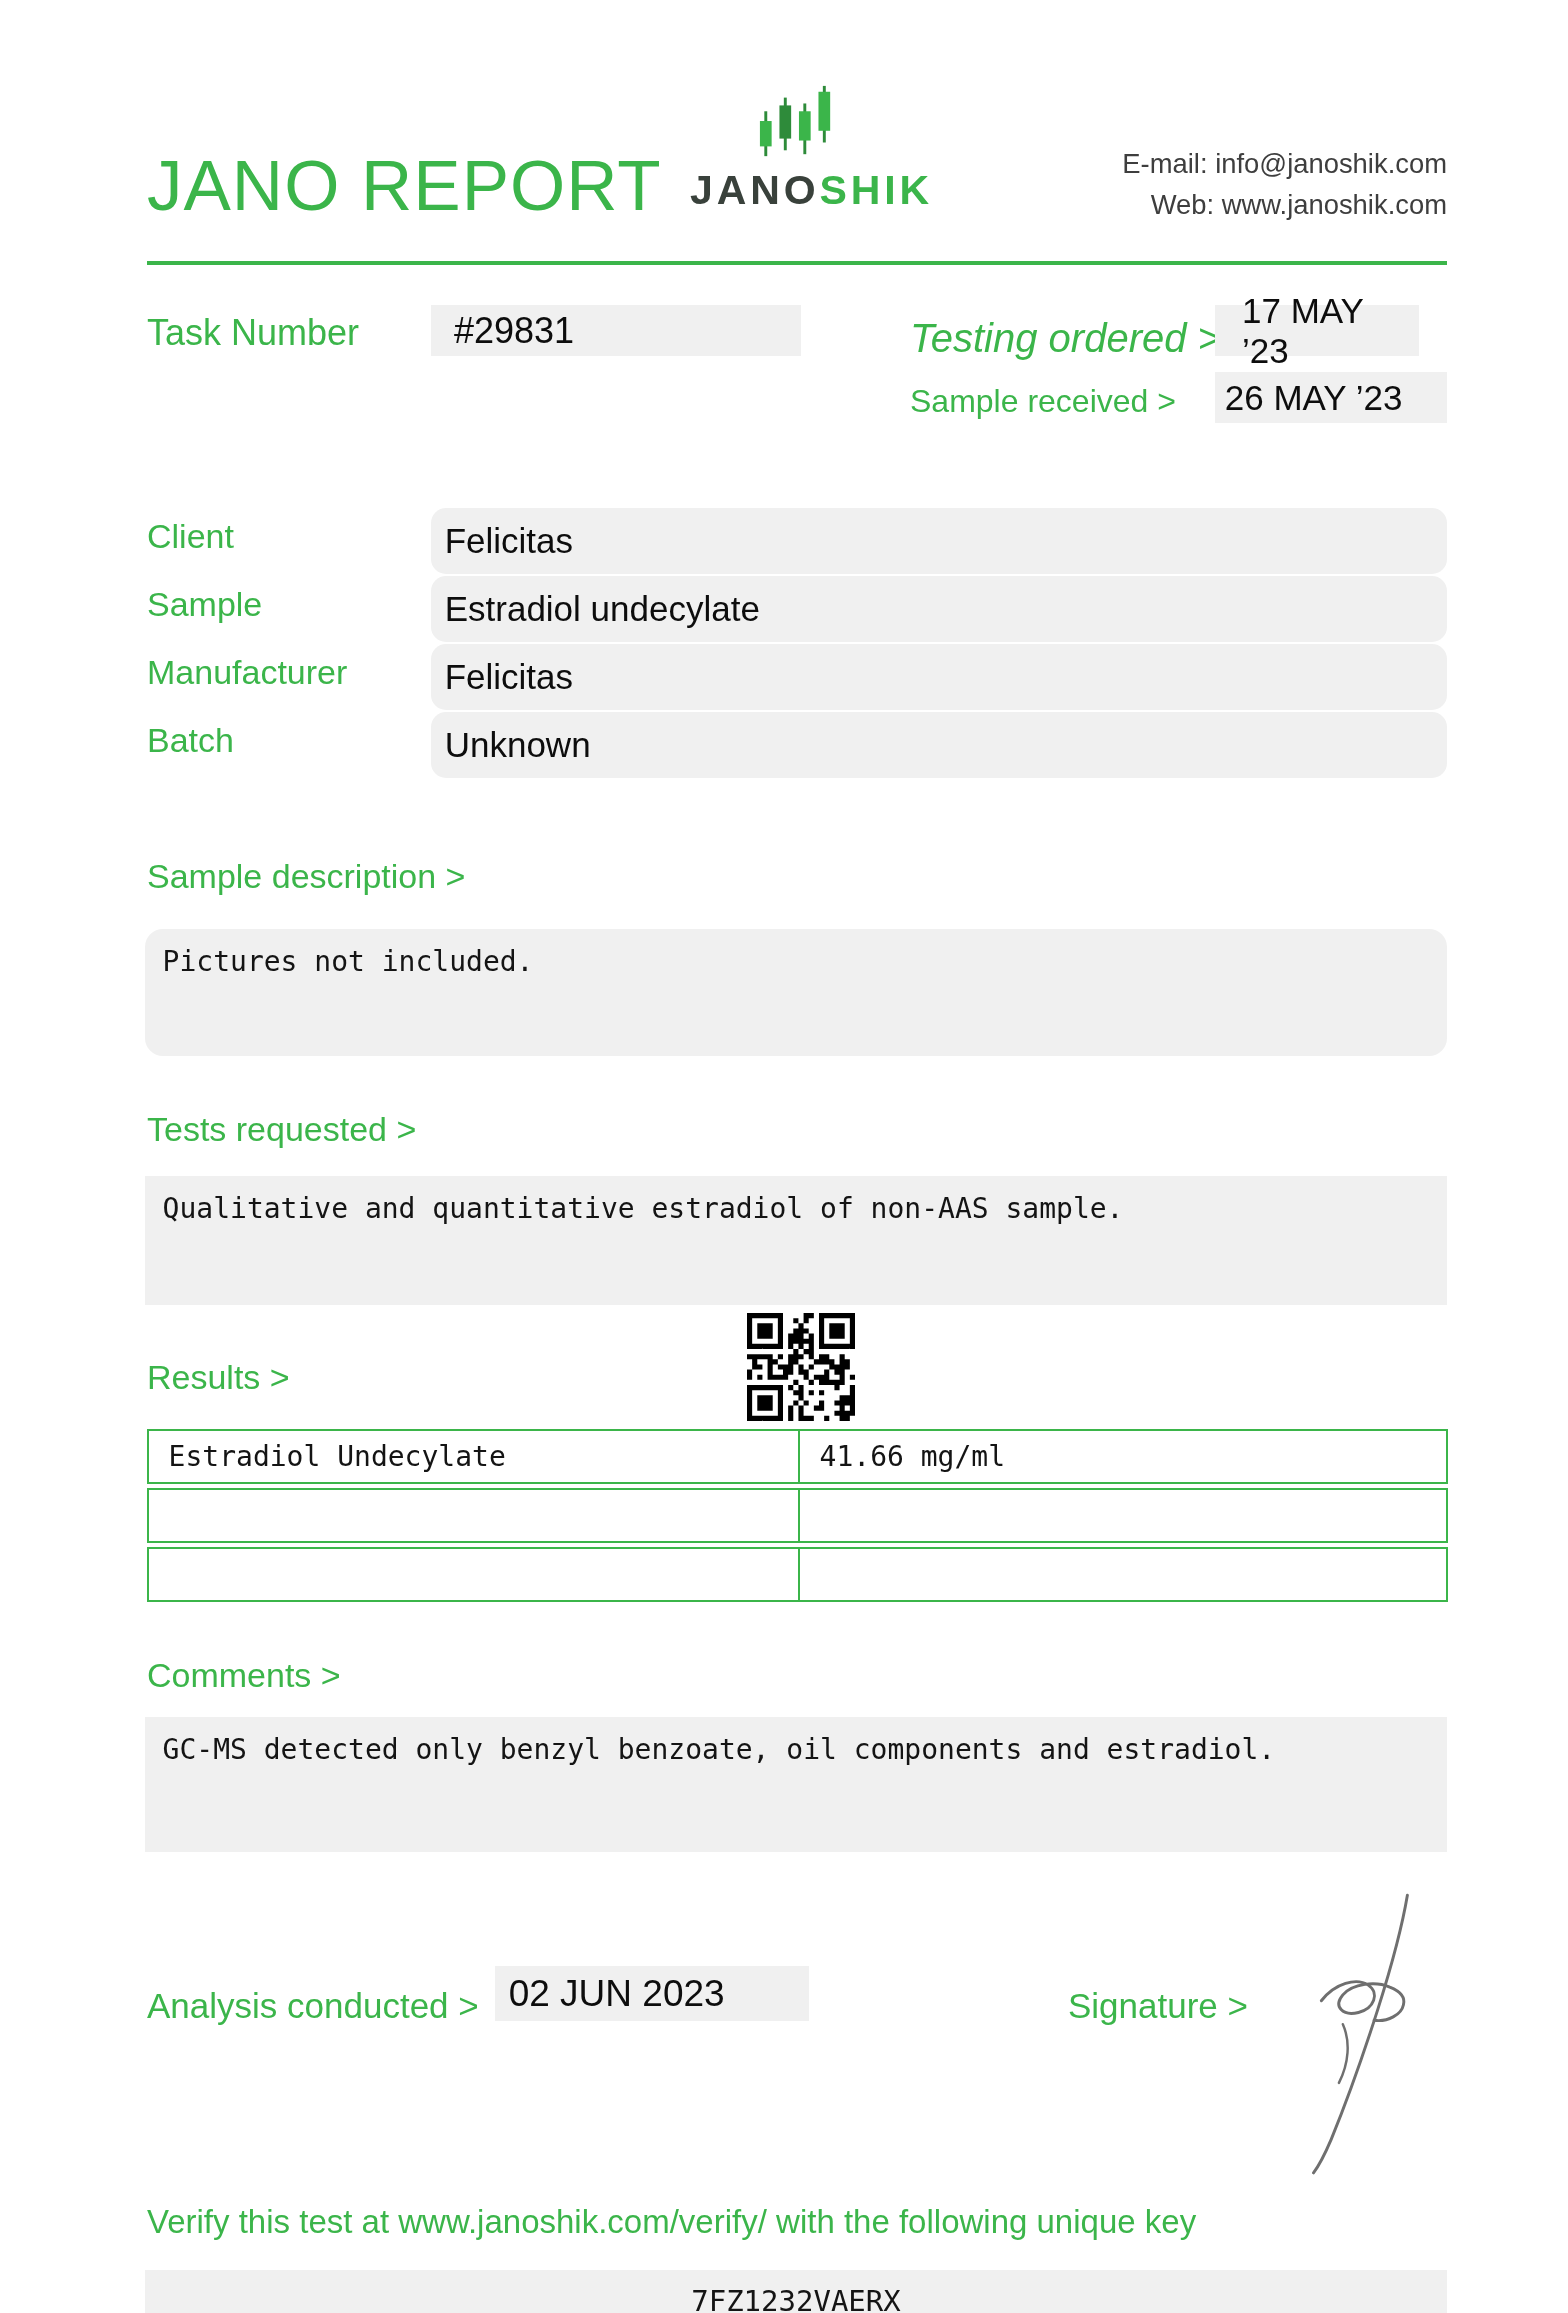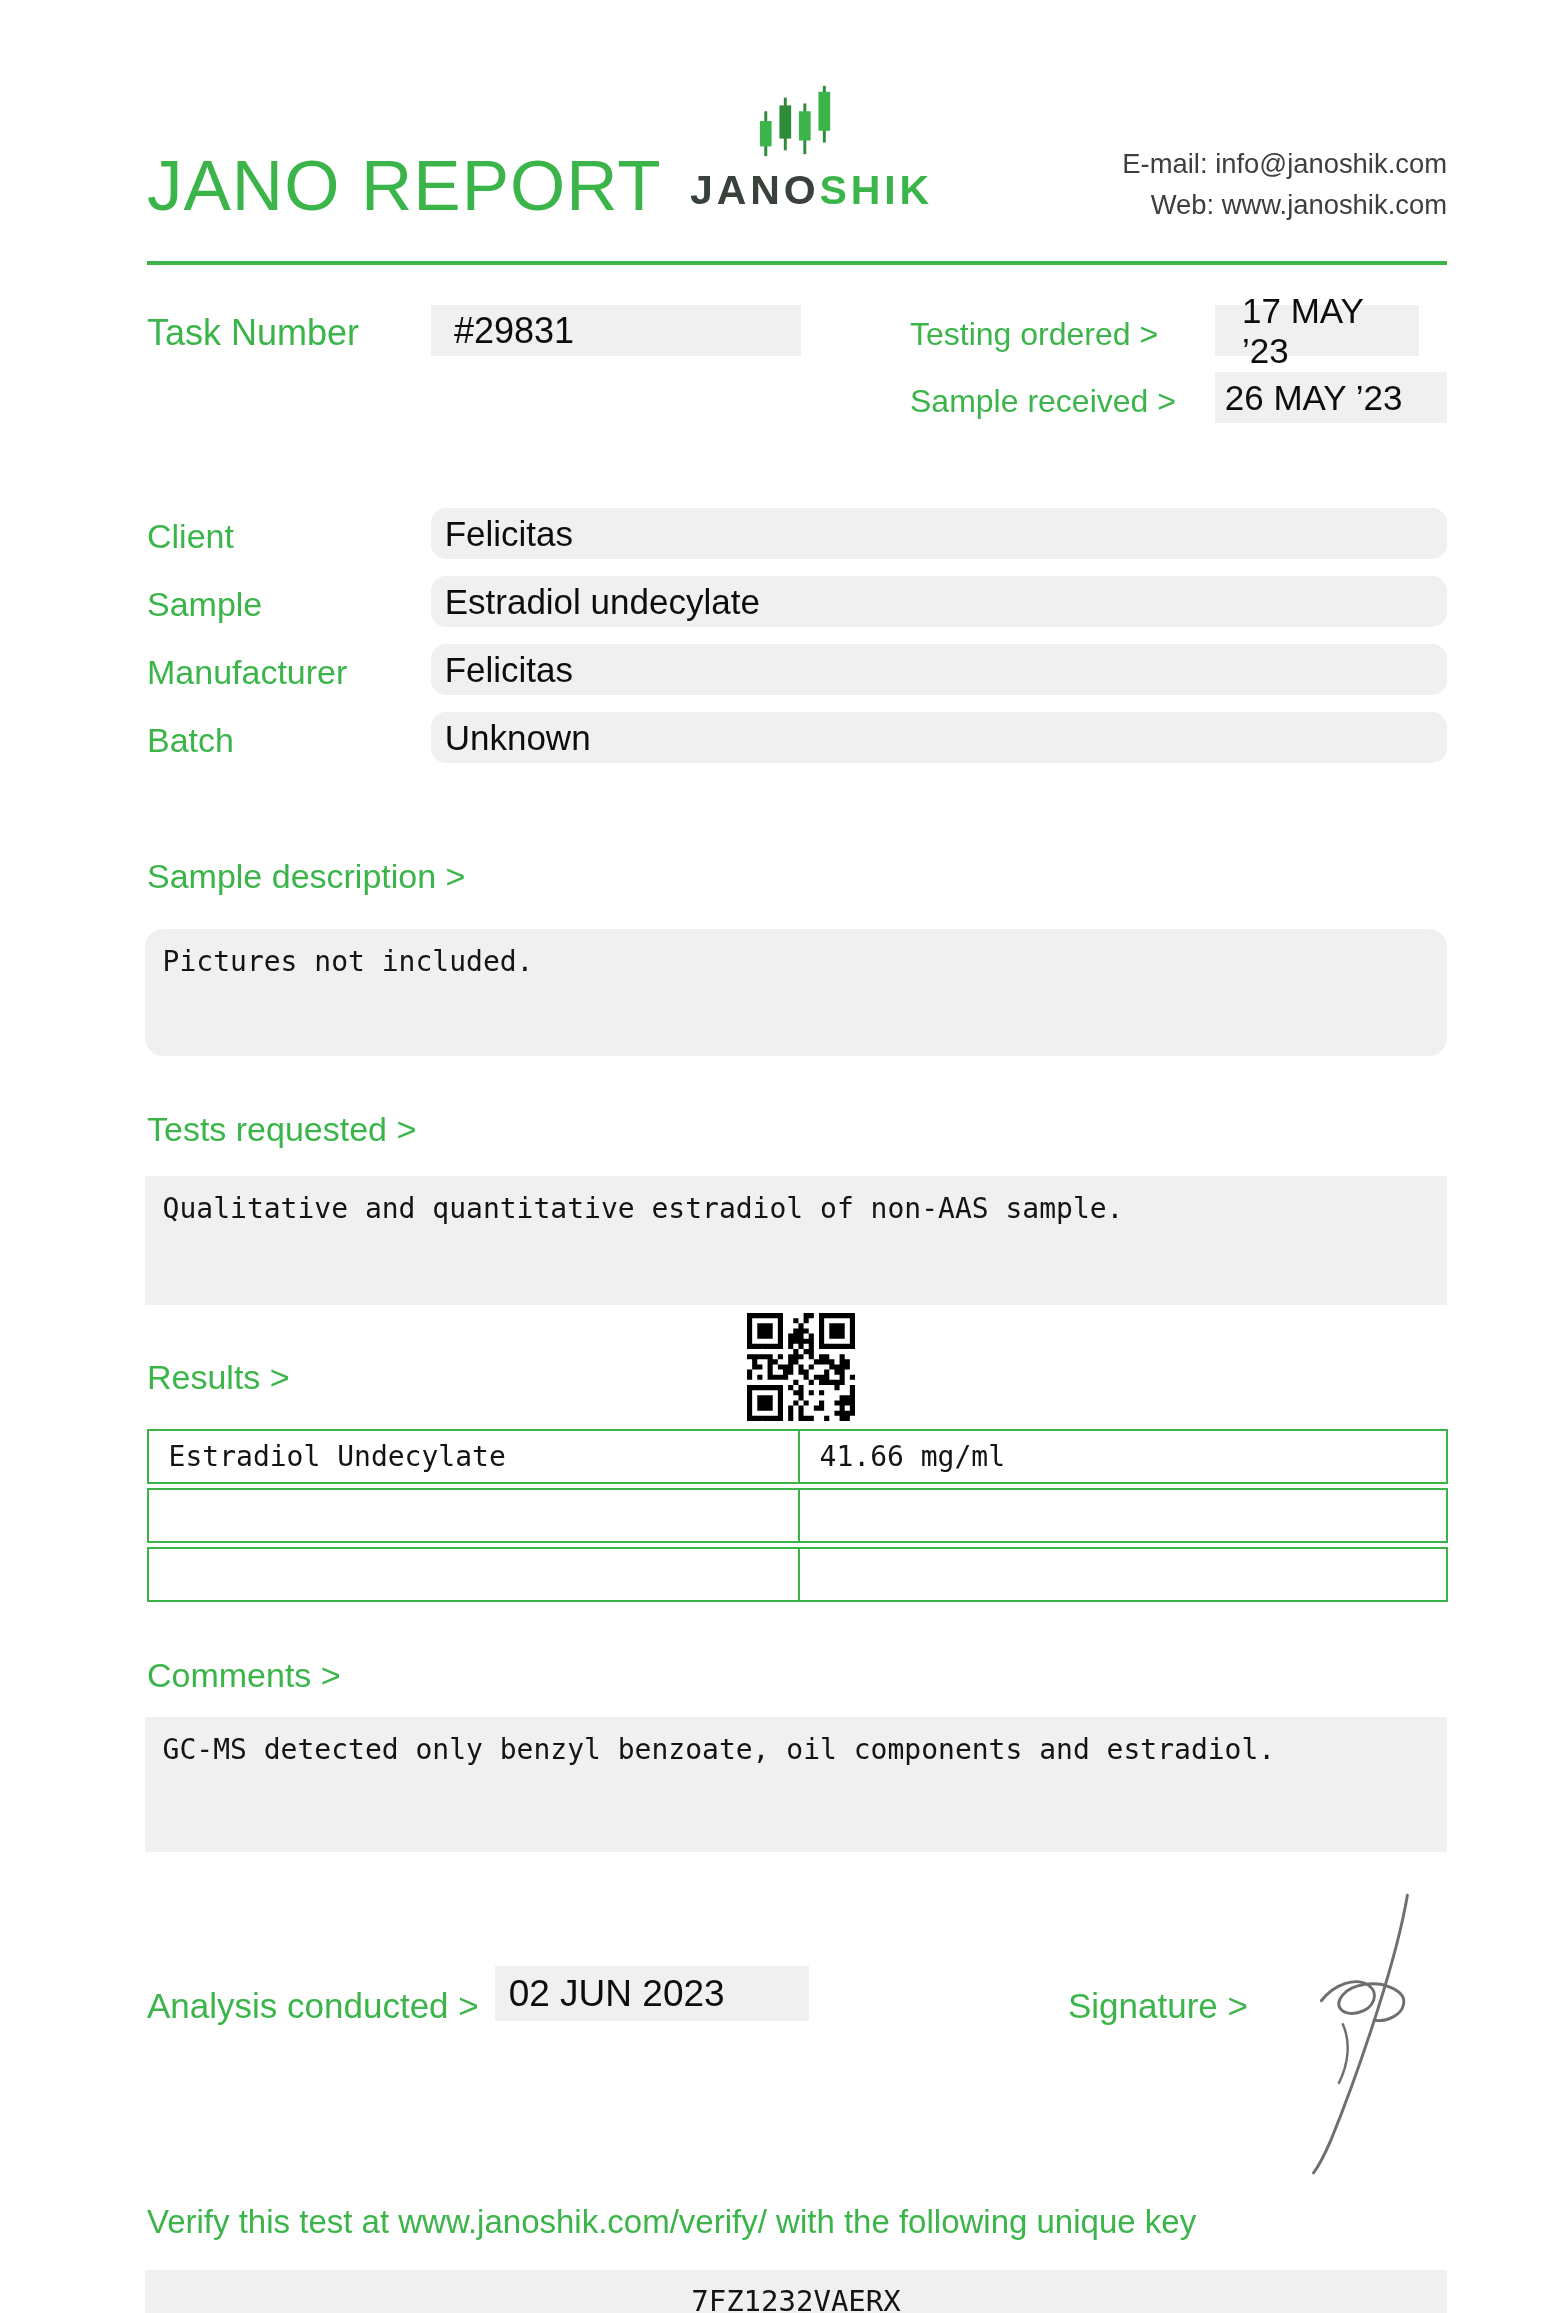--- a/index.html
+++ b/index.html
@@ -27,31 +27,31 @@
   .logo-icon{left:753px;top:82px;width:88px;height:80px;}
   .brand{left:690px;top:167px;width:225px;text-align:center;font-size:41px;font-weight:bold;letter-spacing:3.9px;color:#39413b;white-space:nowrap;}
   .brand .green{color:var(--green);}
   .contact{top:143px;right:121px;text-align:right;font-size:27.4px;line-height:41px;color:var(--contact);}
   .rule{left:147px;right:121px;top:261px;height:3.9px;background:var(--green);}
 
   
   .task-label{left:147px;top:312px;font-size:36px;color:var(--green);}
   .task-box{left:431px;top:305px;width:370px;height:51px;padding-left:23px;}
   .task-box span{font-size:36px;color:var(--dark);}
-  .ordered-label{left:910px;top:316px;font-size:32px;color:var(--green);}
+  .ordered-label{left:910px;top:316px;font-size:40px;color:var(--green);font-style:italic;}
   .ordered-box{left:1215px;top:305px;width:204px;height:51px;padding-left:27px;}
   .received-label{left:910px;top:383px;font-size:32px;color:var(--green);}
   .received-box{left:1215px;top:372px;width:232px;height:51px;padding-left:9.8px;}
   .date-box span{font-size:35px;color:var(--dark);}
 
   
   .info{left:0;top:508px;right:0;}
   .irow{position:relative;height:68px;}
   .ilabel{position:absolute;left:147px;top:8.8px;font-size:34px;color:var(--green);}
-  .ibox{position:absolute;left:431px;right:121px;top:0;height:51px;padding-left:13.7px;border-radius:15px;}
+  .ibox{position:absolute;left:431px;right:121px;top:0;height:66px;padding-left:13.7px;border-radius:15px;}
   .ival{font-size:35px;color:var(--dark);}
 
   
   .sec-heading{left:147px;font-size:34px;color:var(--green);}
   .h-sample{top:857px;}
   .h-tests{top:1110px;}
   .h-results{top:1358px;}
   .h-comments{top:1656px;}
   .gray-box{left:145px;right:121px;padding:15.7px 17.6px;background:var(--box);font-size:28px;color:#141414;}
   .b-sample{top:929px;height:127px;border-radius:18px;}

